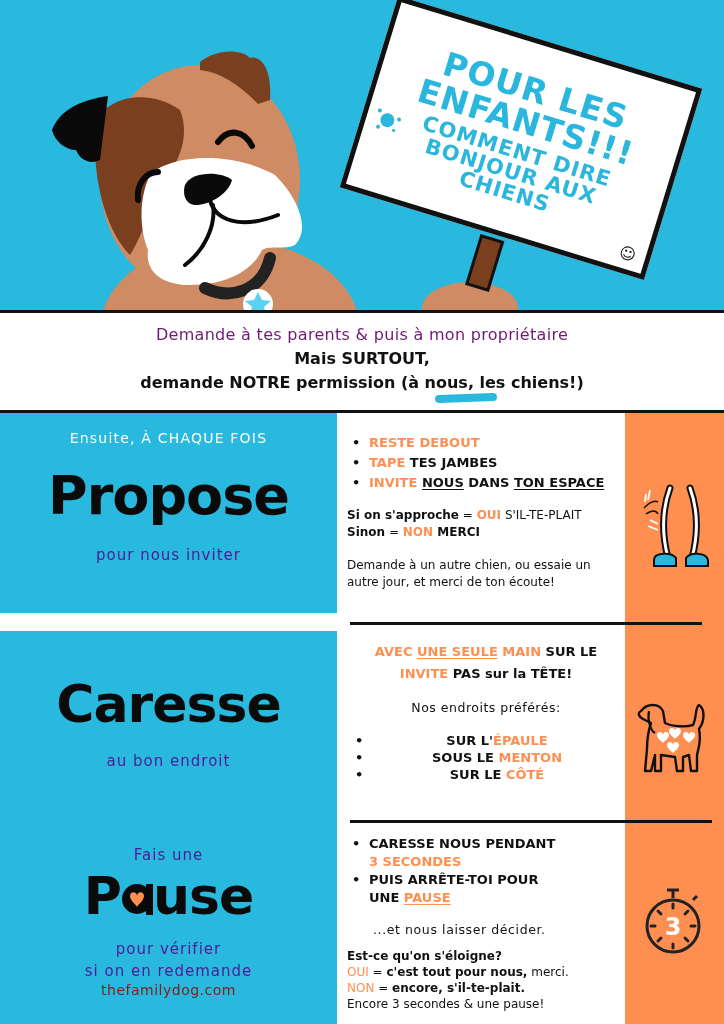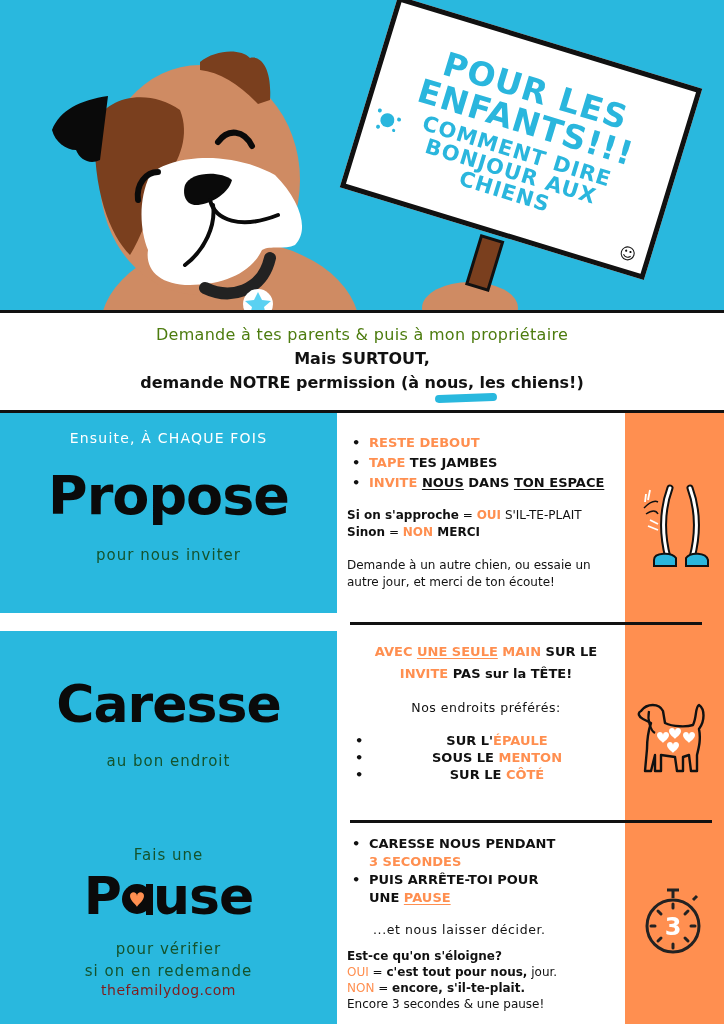--- a/index.html
+++ b/index.html
@@ -12,34 +12,34 @@
   .sign { position: absolute; left: 362px; top: 38px; width: 318px; height: 200px; transform: rotate(17deg); transform-origin: center; background: #fff; border: 5px solid #111; }
   .sign-text { position: absolute; inset: 0; display: flex; flex-direction: column; align-items: center; justify-content: center; color: #2ab6dd; font-family: "DejaVu Sans", sans-serif; font-weight: bold; text-align: center; line-height: 1.0; letter-spacing: 1px; }
   .sign-line1 { font-size: 33px; }
   .sign-line2 { font-size: 33px; margin-bottom: 4px; }
   .sign-line3 { font-size: 21px; }
   .sign-smile { position: absolute; right: 10px; bottom: 6px; font-size: 16px; color: #111; }
 
   .rule { position: absolute; left: 0; width: 724px; height: 3px; background: #111; }
 
   .intro { position: absolute; left: 0; top: 314px; width: 724px; height: 96px; background: #fff; text-align: center; }
-  .intro-line { display: block; font-size: 16px; line-height: 24px; color: #4d7c0f; }
+  .intro-line { display: block; font-size: 16px; line-height: 24px; color: #701a75; }
   .intro-line.l1 { margin-top: 9px; letter-spacing: 0.3px; }
   .intro-line.l2, .intro-line.l3 { font-weight: bold; font-size: 16px; color: #111; }
   .brush { position: absolute; left: 435px; top: 394px; width: 62px; height: 8px; background: #29b8de; border-radius: 6px; transform: rotate(-2deg); }
 
   .left-panel { position: absolute; left: 0; width: 337px; background: #29b8de; text-align: center; }
   .mid-panel { position: absolute; left: 337px; width: 288px; background: #fff; padding-left: 16px; }
   .right-panel { position: absolute; left: 625px; top: 413px; width: 99px; height: 611px; background: #ff8f50; }
 
   .sep { position: absolute; height: 3px; background: #111; }
 
   .kicker { font-size: 14px; letter-spacing: 1.2px; color: #fff; }
   .big-title { font-family: "DejaVu Sans", sans-serif; font-weight: bold; color: #0a0a0a; letter-spacing: -1px; }
-  .sub { font-size: 15px; letter-spacing: 1px; color: #14532d; }
+  .sub { font-size: 15px; letter-spacing: 1px; color: #4c1d95; }
 
   .mid-content { position: absolute; font-size: 12.5px; line-height: 17px; color: #111; }
   .orange { color: #ff8f50; }
   .b { font-weight: bold; }
   .u { text-decoration: underline; text-underline-offset: 2px; }
   ul.bul { list-style: none; }
   ul.bul li { position: relative; padding-left: 22px; font-weight: bold; font-size: 13px; line-height: 20px; }
   ul.bul li::before { content: "•"; position: absolute; left: 5px; top: 0; color: #111; }
 
   .icon-wrap { position: absolute; }
@@ -195,21 +195,21 @@
 </div>
 <div class="mid-panel" style="top:829px;height:195px;">
   <div class="mid-content" style="left:10px;top:6px;width:280px;">
     <ul class="bul">
       <li style="line-height:18px;"><span>CARESSE NOUS PENDANT</span><br><span class="orange">3 SECONDES</span></li>
       <li style="line-height:18px;"><span>PUIS ARRÊTE-TOI POUR</span><br><span>UNE </span><span class="orange u">PAUSE</span></li>
     </ul>
     <div style="margin-top:14px;margin-left:26px;font-size:12.5px;letter-spacing:0.6px;">...et nous laisser décider.</div>
     <div style="margin-top:10px;font-size:12px;line-height:16px;">
       <div class="b">Est-ce qu'on s'éloigne?</div>
-      <div><span class="orange">OUI</span><span> = </span><span class="b">c'est tout pour nous,</span><span> jour.</span></div>
+      <div><span class="orange">OUI</span><span> = </span><span class="b">c'est tout pour nous,</span><span> merci.</span></div>
       <div><span class="orange">NON</span><span> = </span><span class="b">encore, s'il-te-plait.</span></div>
       <div>Encore 3 secondes &amp; une pause!</div>
     </div>
   </div>
 </div>
 <div class="icon-wrap" style="left:641px;top:886px;">
   <svg width="64" height="70" viewBox="0 0 64 70">
     <line x1="26" y1="4" x2="38" y2="4" stroke="#222" stroke-width="3"></line>
     <line x1="32" y1="4" x2="32" y2="12" stroke="#222" stroke-width="3"></line>
     <line x1="52" y1="14" x2="56" y2="10" stroke="#222" stroke-width="3"></line>

